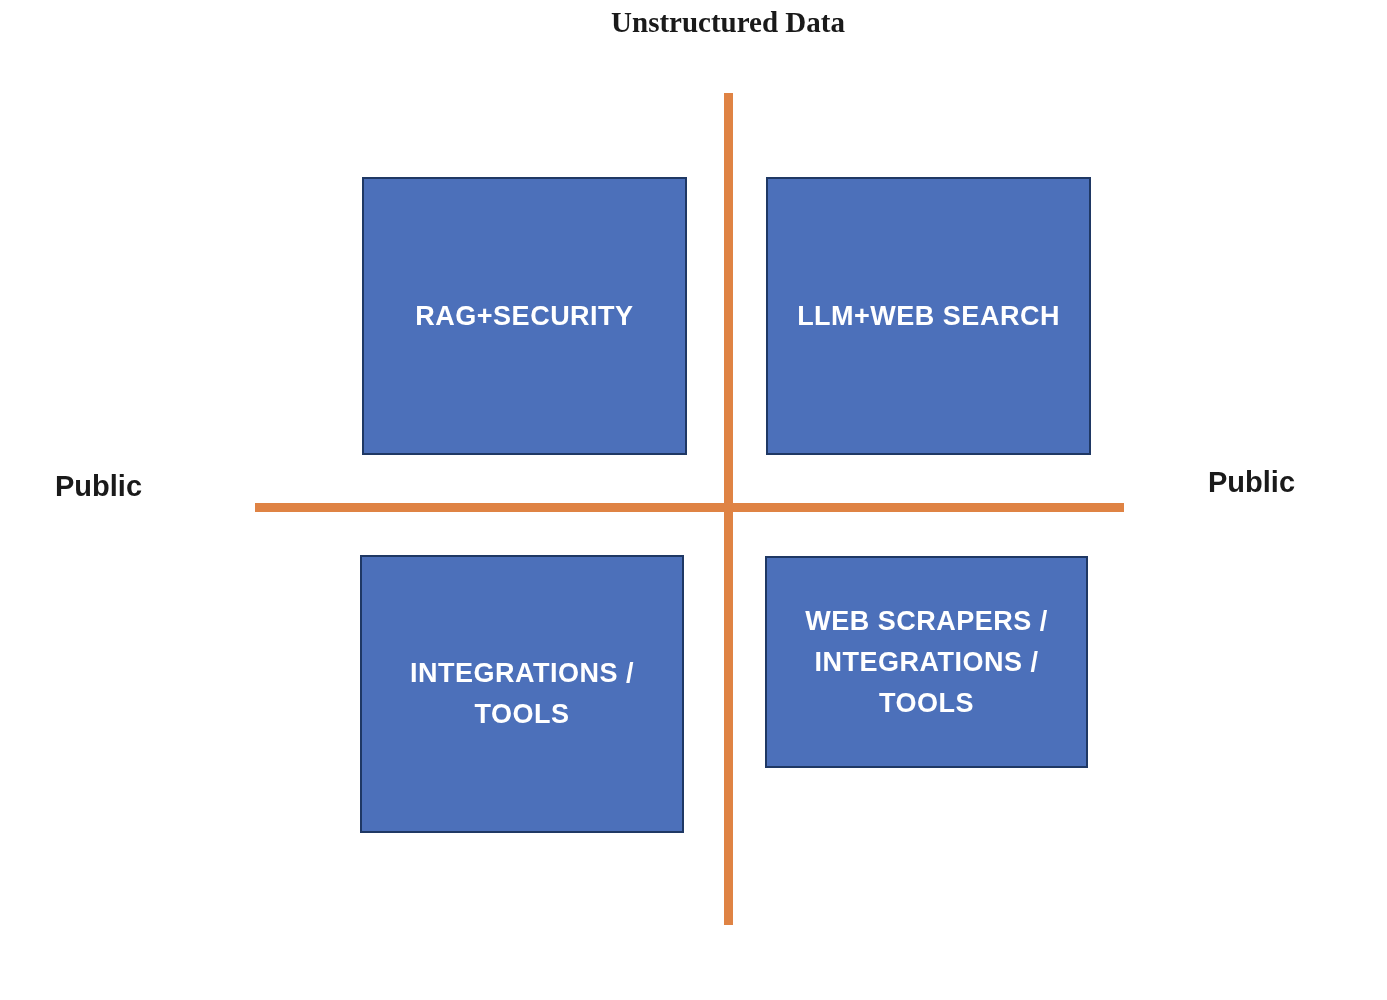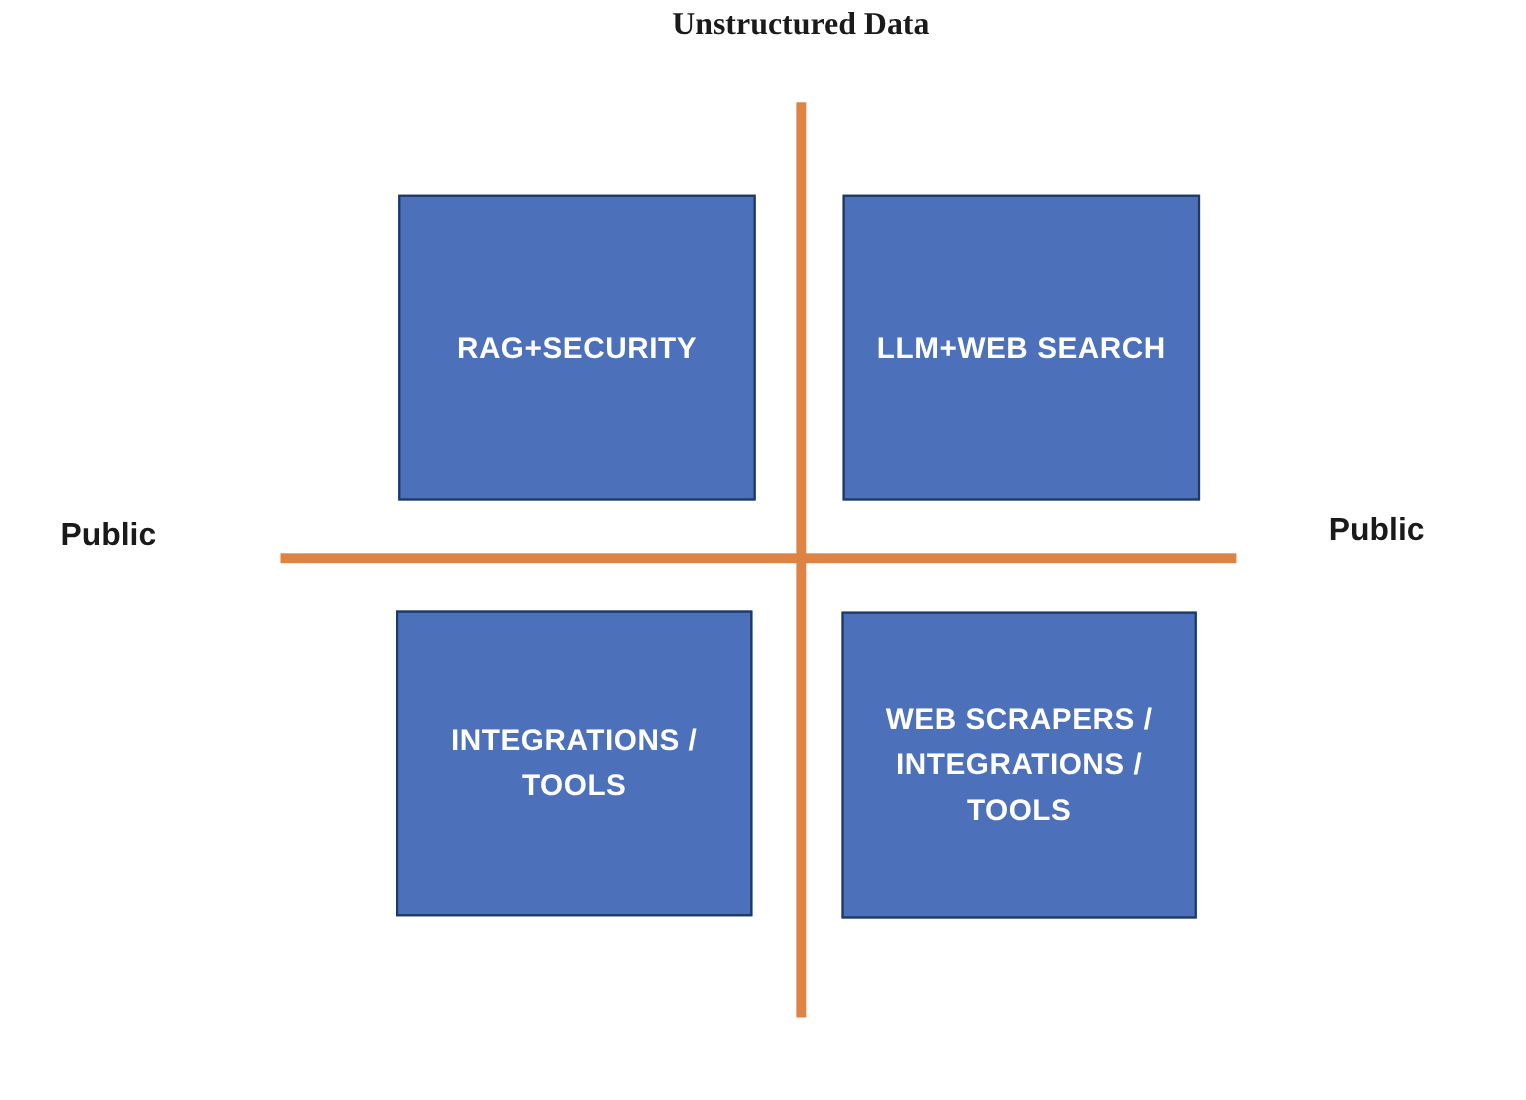--- a/index.html
+++ b/index.html
@@ -71,21 +71,21 @@
     color: #ffffff;
     font-size: 27px;
     font-weight: 600;
     line-height: 41px;
     white-space: pre-line;
     letter-spacing: 0.5px;
   }
   .quad-box.top-left    { left: 362px; top: 177px; width: 325px; height: 278px; }
   .quad-box.top-right   { left: 766px; top: 177px; width: 325px; height: 278px; }
   .quad-box.bottom-left { left: 360px; top: 555px; width: 324px; height: 278px; }
-  .quad-box.bottom-right{ left: 765px; top: 556px; width: 323px; height: 279px; }
+  .quad-box.bottom-right{ left: 765px; top: 556px; width: 323px; height: 212px; }
 </style>
 </head>
 <body>
 
 <div class="canvas">
 
   <div class="axis-line vertical"></div>
   <div class="axis-line horizontal"></div>
 
   <div class="axis-label top">Unstructured Data</div>

